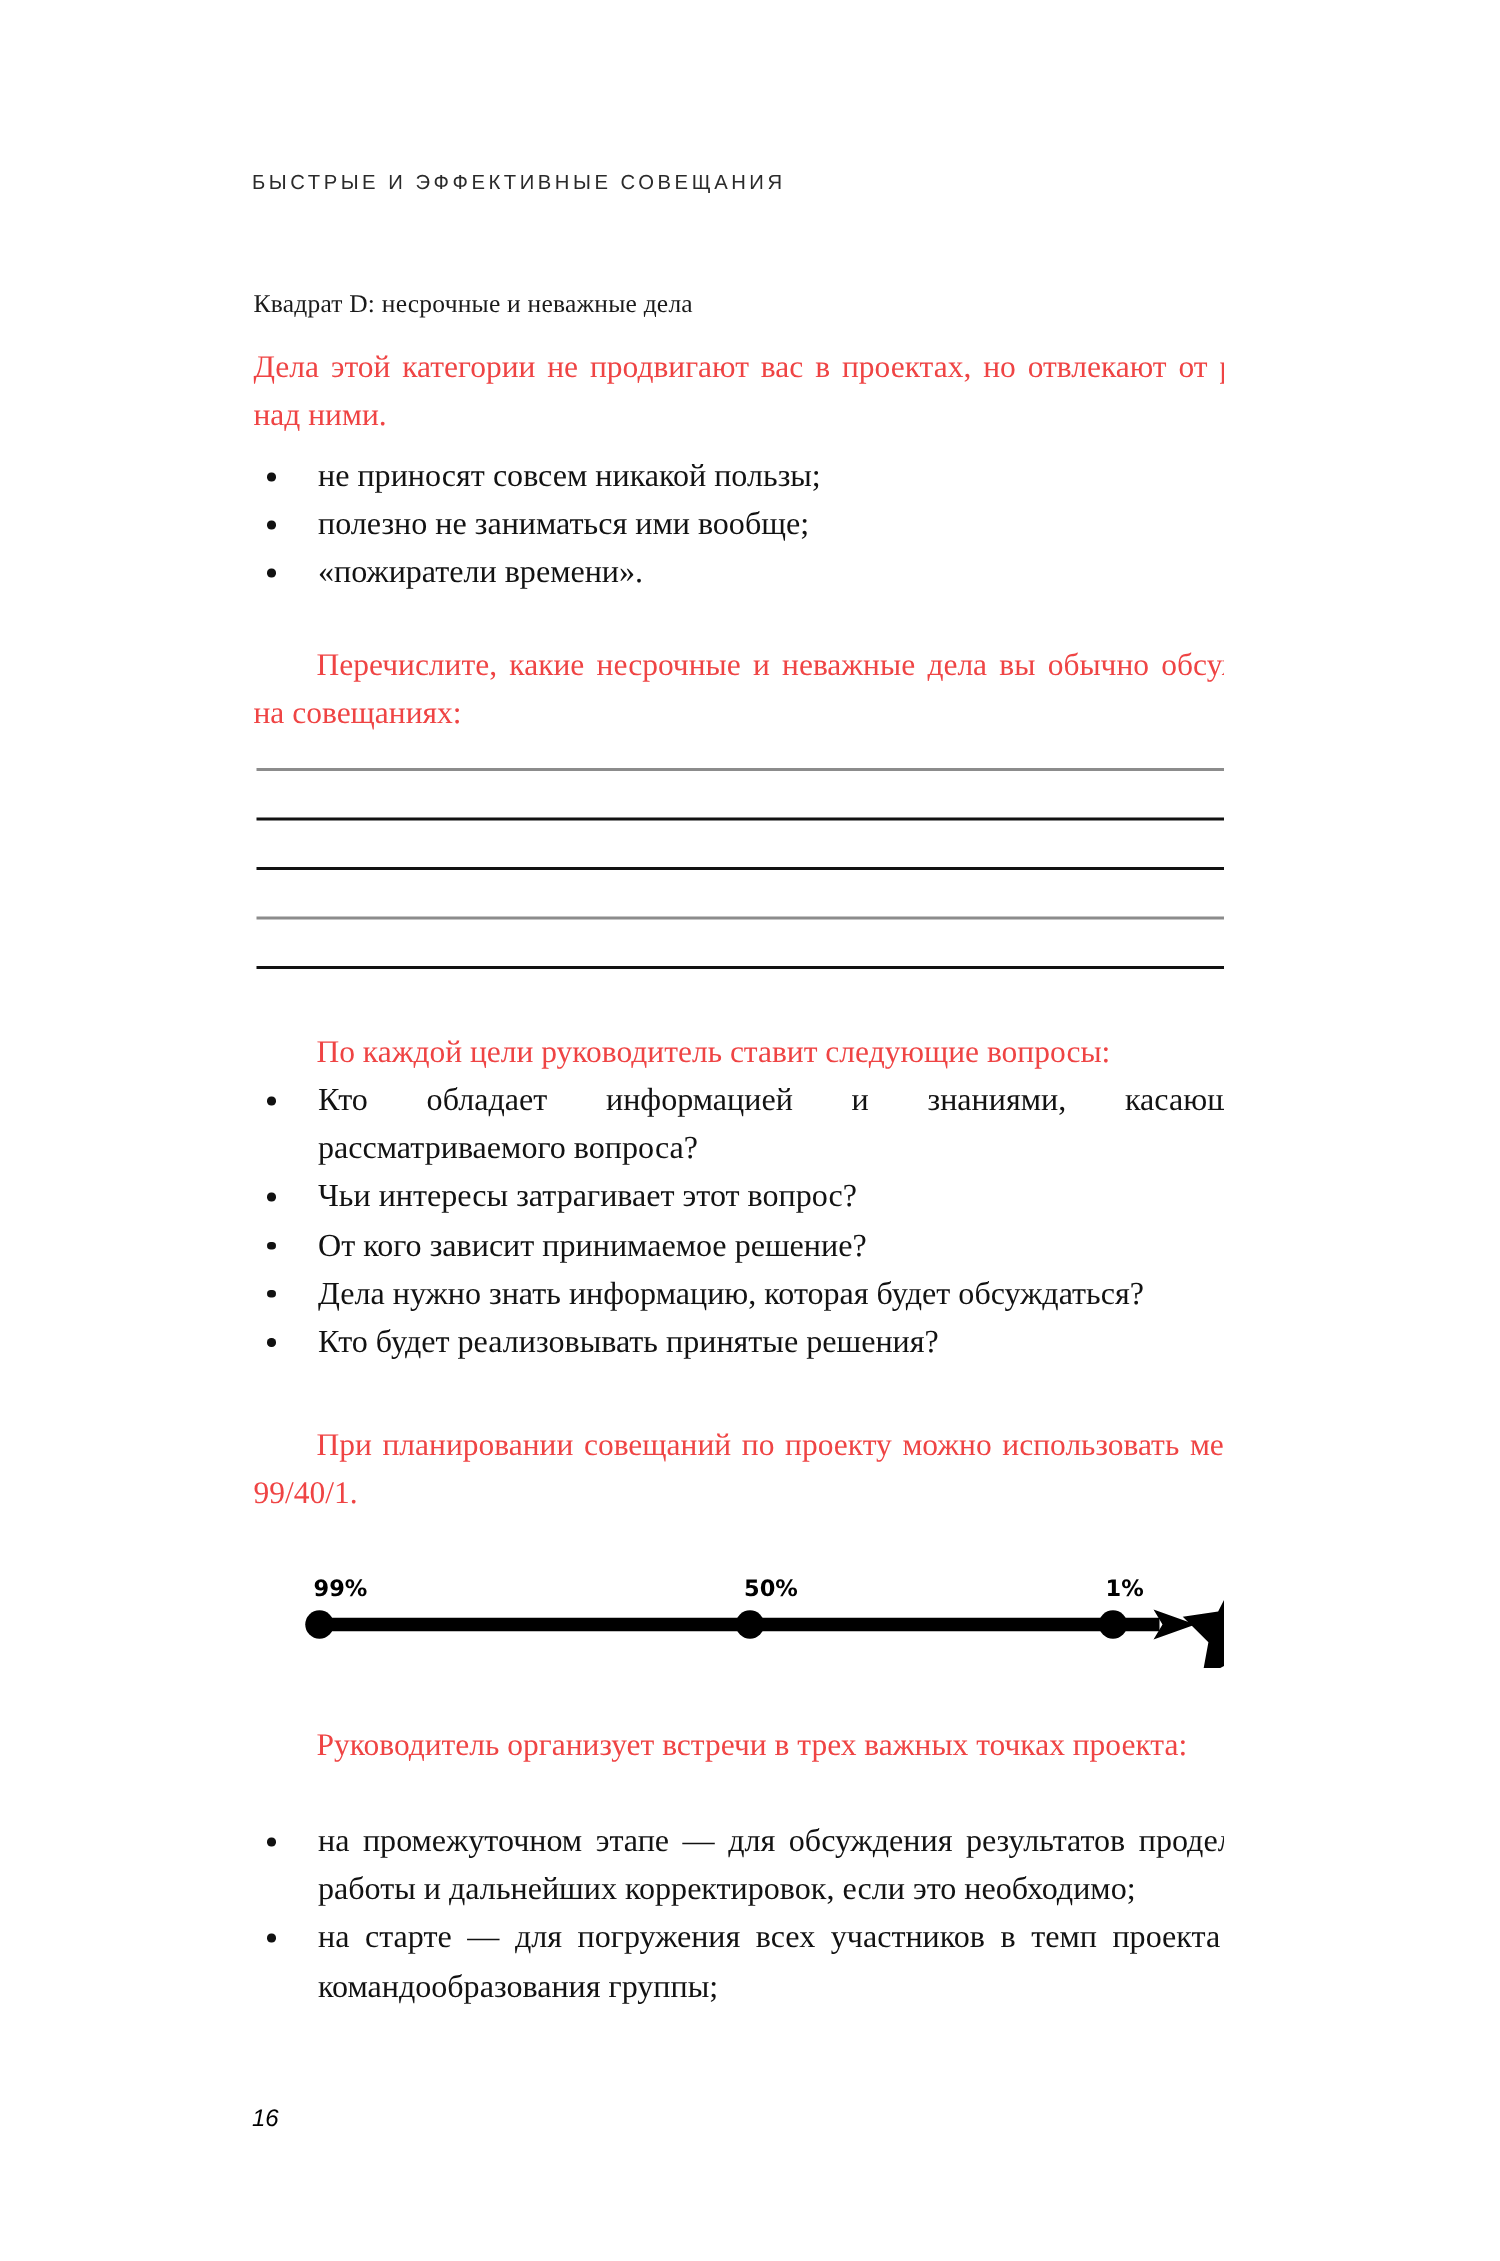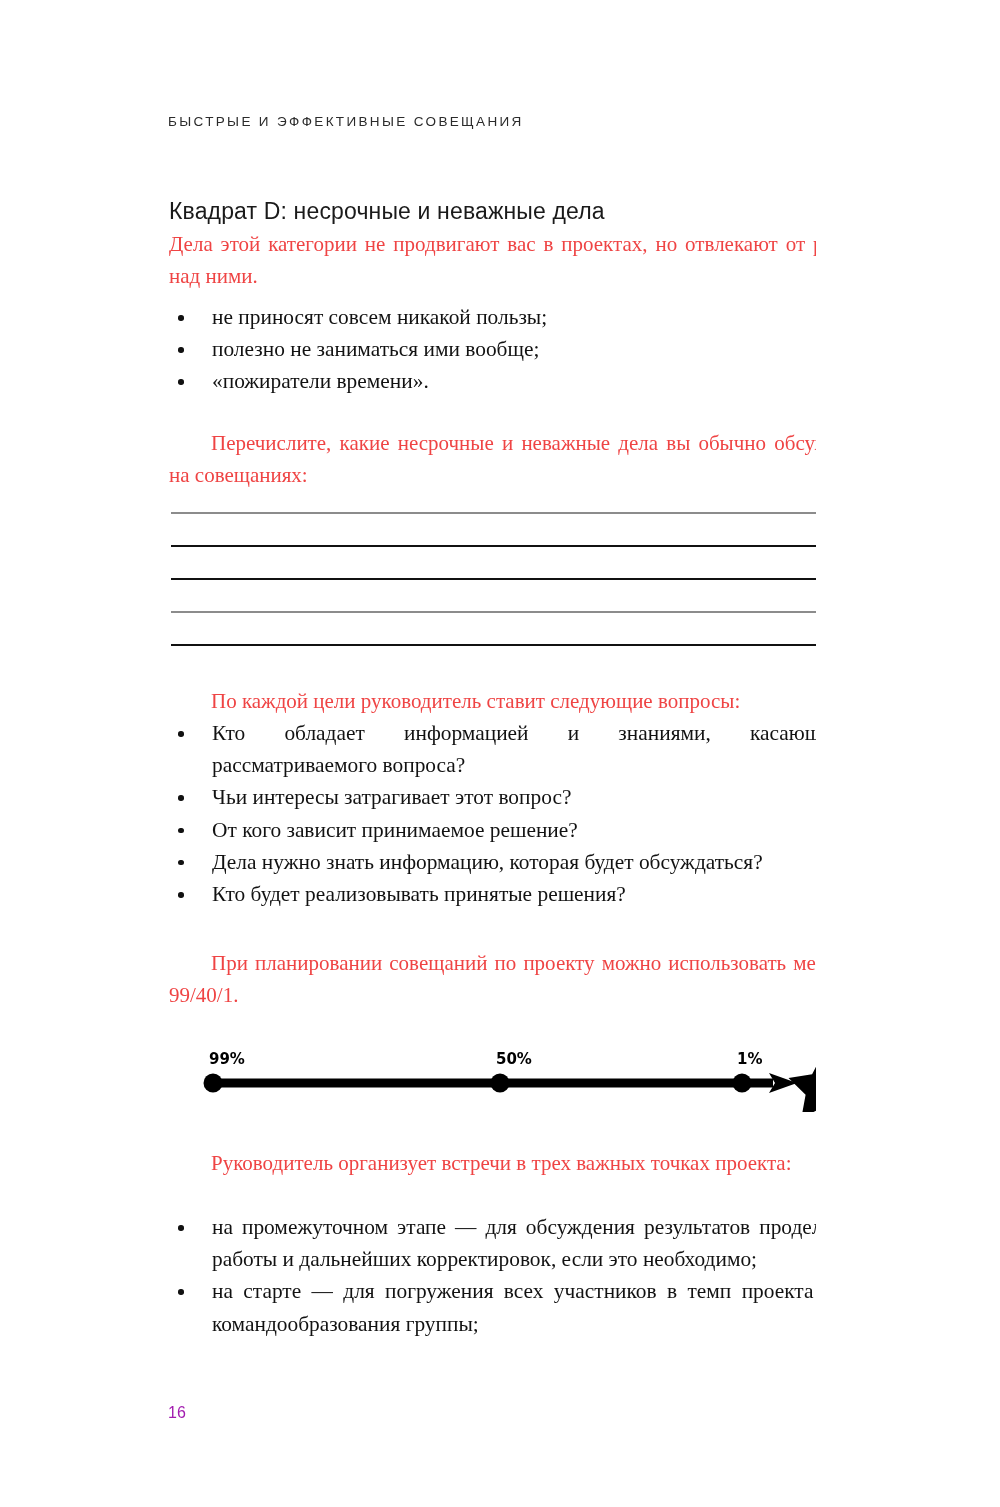--- a/index.html
+++ b/index.html
@@ -29,23 +29,23 @@
     color: #2b2b2b;
     white-space: nowrap;
     text-transform: uppercase;
   }
 
   
   .section-heading {
     position: absolute;
     left: 169px;
     top: 179px;
-    font-family: Liberation Sans, sans-serif;
+    font-family: Liberation Serif, serif;
     font-weight: 300;
-    font-size: 23px;
+    font-size: 17px;
     letter-spacing: 0.15px;
     color: #1a1a1a;
     white-space: nowrap;
   }
 
   
   .textblock {
     position: absolute;
     left: 169px;
     width: 708px;
@@ -132,21 +132,22 @@
     fill: #000000;
   }
 
   
   .folio {
     position: absolute;
     left: 168px;
     top: 1404px;
     font-family: "Liberation Sans", "DejaVu Sans", sans-serif;
     font-size: 16px;
-    color: #a21caf;
+    color: #000000;
+    font-style: italic;
   }
 </style>
 </head>
 <body>
 
 <div class="page">
 
   <div class="running-head">БЫСТРЫЕ И ЭФФЕКТИВНЫЕ СОВЕЩАНИЯ</div>
 
   <h2 class="section-heading">Квадрат D: несрочные и неважные дела</h2>

